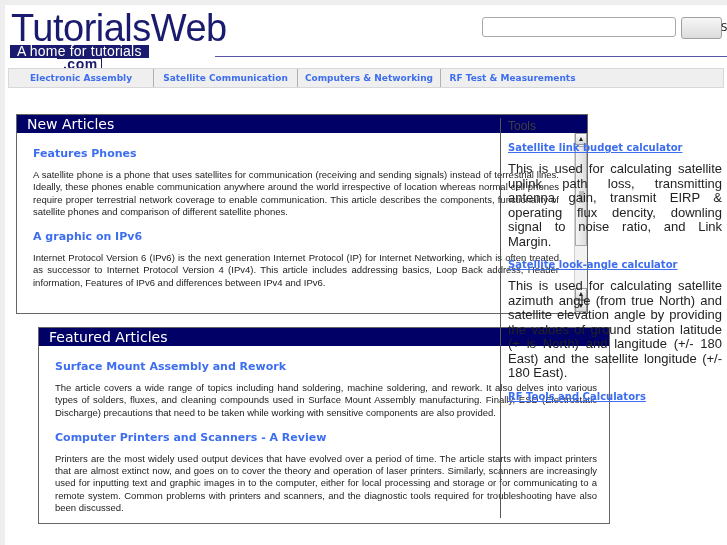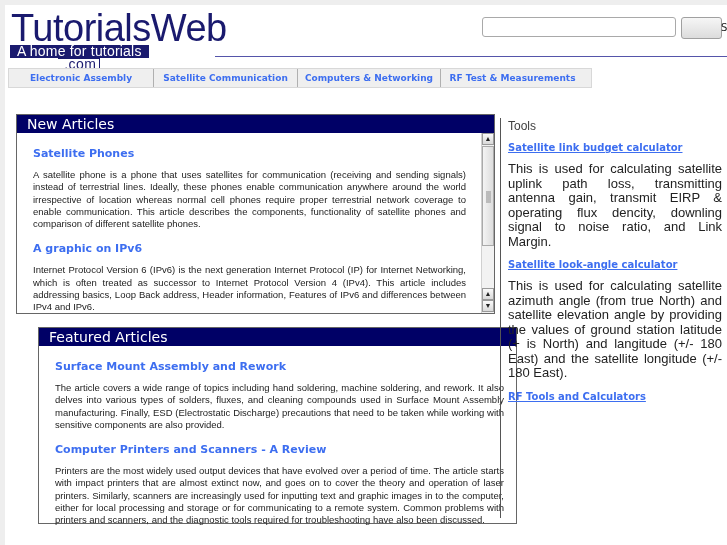--- a/index.html
+++ b/index.html
@@ -43,20 +43,21 @@
     }
     .logo-com {
       border: 1px solid #1a1a6e;
       border-left: none;
       color: #1a1a6e;
       font-size: 14px;
       line-height: 11px;
       padding: 0 3px 0 6px;
       background: #fff;
       letter-spacing: 0.5px;
+      font-weight: bold;
     }
     .header-rule {
       position: absolute;
       left: 210px; top: 51px;
       width: 512px; height: 1px;
       background: #5555aa;
     }
     .search-input {
       position: absolute;
       left: 477px; top: 12px;
@@ -79,41 +80,41 @@
       font-size: 10px;
       color: #222;
       text-align: center;
       line-height: 20px;
       padding-left: 39px;
     }
     
     .nav {
       position: absolute;
       left: 3px; top: 63px;
-      width: 584px; height: 20px;
+      width: 716px; height: 20px;
       display: flex;
       background: #efefef;
       border: 1px solid #d8d8d8;
     }
     .nav-item {
       height: 100%;
       text-align: center;
       font-family: "DejaVu Sans", sans-serif;
       font-weight: bold;
       font-size: 9px;
       line-height: 18px;
       color: #3d6ef0;
       border-right: 1px solid #b0b0b0;
     }
     .nav-item:last-child { border-right: none; }
     
     .box {
       position: absolute;
       left: 11px;
-      width: 479px;
+      width: 572px;
       border: 1px solid #666;
       background: #fff;
     }
     .box-header {
       background: #000066;
       color: #ffffff;
       font-family: "DejaVu Sans", sans-serif;
       font-size: 14px;
       height: 18px;
       line-height: 18px;
@@ -228,21 +229,21 @@
   <div class="nav">
     <a class="nav-item" style="width:145px">Electronic Assembly</a>
     <a class="nav-item" style="width:144px">Satellite Communication</a>
     <a class="nav-item" style="width:143px">Computers &amp; Networking</a>
     <a class="nav-item" style="width:143px">RF Test &amp; Measurements</a>
   </div>
 
   <div class="box new-box">
     <div class="box-header">New Articles</div>
     <div class="box-body">
-      <a class="article-title">Satellite Phones</a>
+      <a class="article-title">Features Phones</a>
       <p class="article-text">A satellite phone is a phone that uses satellites for communication (receiving and sending signals) instead of terrestrial lines. Ideally, these phones enable communication anywhere around the world irrespective of location whereas normal cell phones require proper terrestrial network coverage to enable communication. This article describes the components, functionality of satellite phones and comparison of different satellite phones.</p>
       <a class="article-title">A graphic on IPv6</a>
       <p class="article-text">Internet Protocol Version 6 (IPv6) is the next generation Internet Protocol (IP) for Internet Networking, which is often treated as successor to Internet Protocol Version 4 (IPv4). This article includes addressing basics, Loop Back address, Header information, Features of IPv6 and differences between IPv4 and IPv6.</p>
     </div>
     <div class="scrollbar">
       <div class="sb-btn" style="top:0">
         <span>▲</span>
       </div>
       <div class="sb-thumb">
         <div class="sb-grip"></div>

